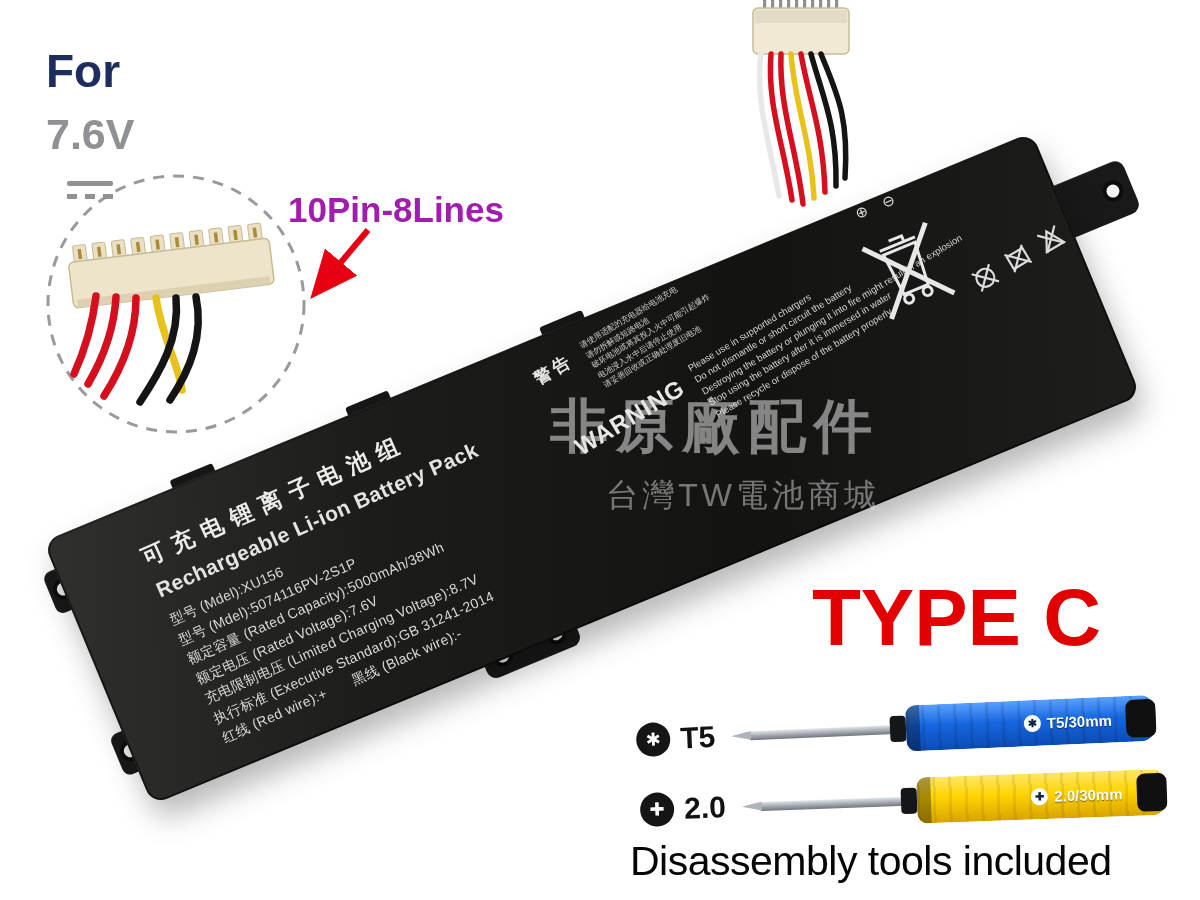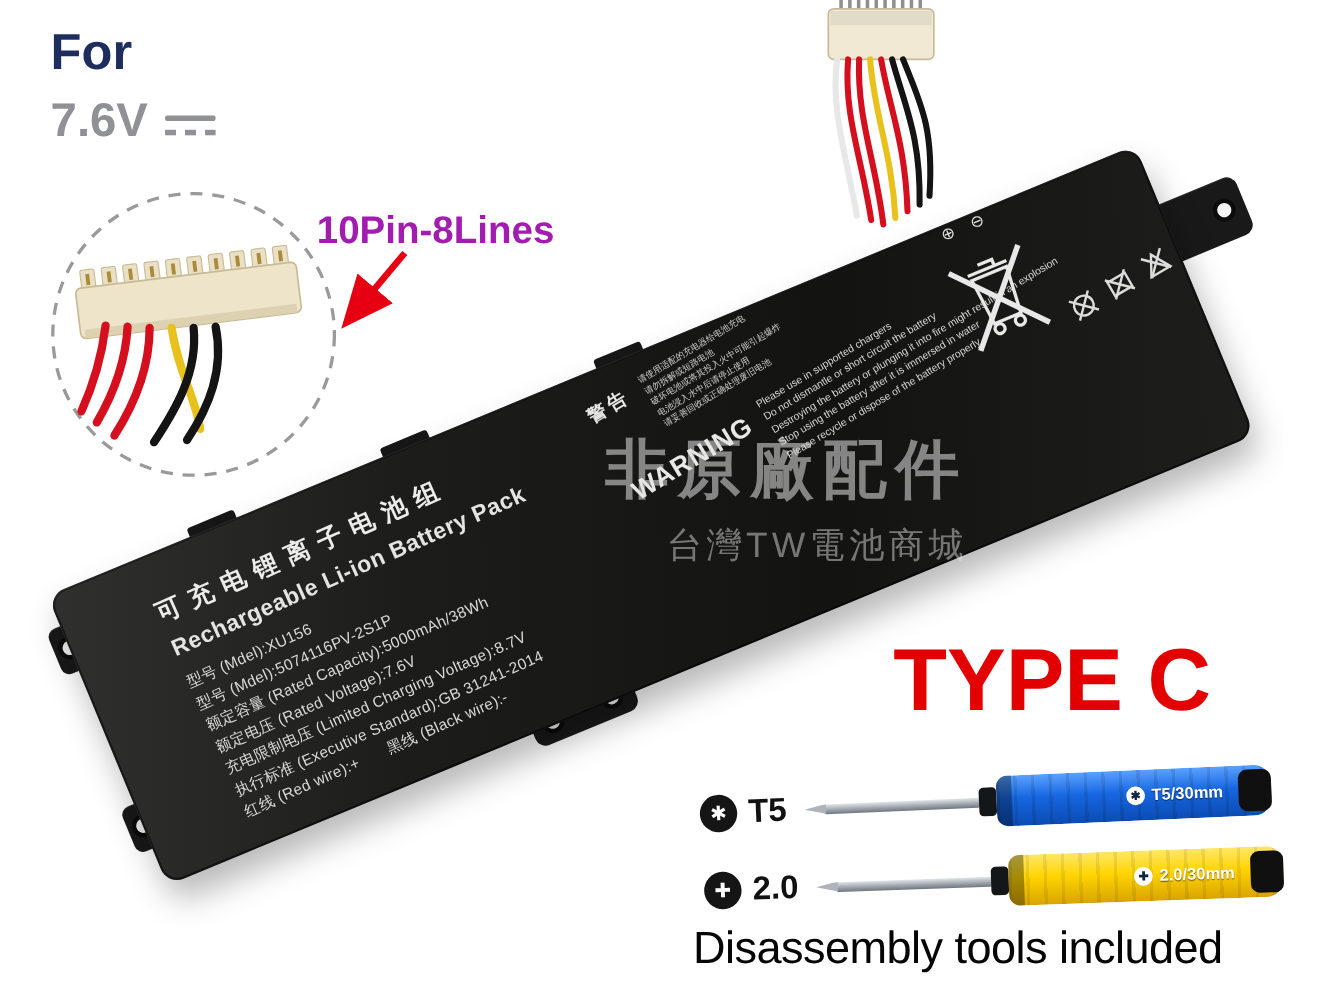--- a/index.html
+++ b/index.html
@@ -2,25 +2,25 @@
 <html><head>
 <meta charset="utf-8">
 <style>
   * { margin:0; padding:0; box-sizing:border-box; }
   html,body { background:#fff; }
   .stage { position:relative; width:1200px; height:900px; background:#fff; overflow:hidden;
            font-family:"Liberation Sans", sans-serif; }
 
   
   .hdr { position:absolute; left:46px; top:20px; z-index:9; }
-  .hdr-line1 { display:flex; align-items:baseline; gap:20px; }
+  .hdr-line1 { display:flex; align-items:baseline; gap:20px;margin-top:24px; }
   .for-label { font-size:46px; font-weight:700; color:#1c2d5e; }
   .model-number { font-size:60px; font-weight:800; color:#0cb9a2; letter-spacing:1px; }
   .hdr-line2 { display:flex; align-items:center; gap:16px; margin-top:12px;
-               font-size:43px; font-weight:700; color:#8f9194; }
+               font-size:43px; font-weight:700; color:#8f9194;flex-direction:column; }
   .dc-symbol { display:inline-flex; flex-direction:column; gap:8px; width:46px; margin-top:6px; }
   .dc-top { height:5px; background:#8f9194; border-radius:2px; }
   .dc-bot { height:5px; background:repeating-linear-gradient(90deg,#8f9194 0 10px,transparent 10px 18px); }
 
   
   .inset { position:absolute; left:42px; top:170px; width:268px; height:268px; z-index:7; }
   .pin-label { position:absolute; left:288px; top:190px; font-size:35px; font-weight:800;
                color:#a21caf; z-index:8; white-space:nowrap; }
   .arrow-svg { position:absolute; left:292px; top:222px; z-index:8; }
 

